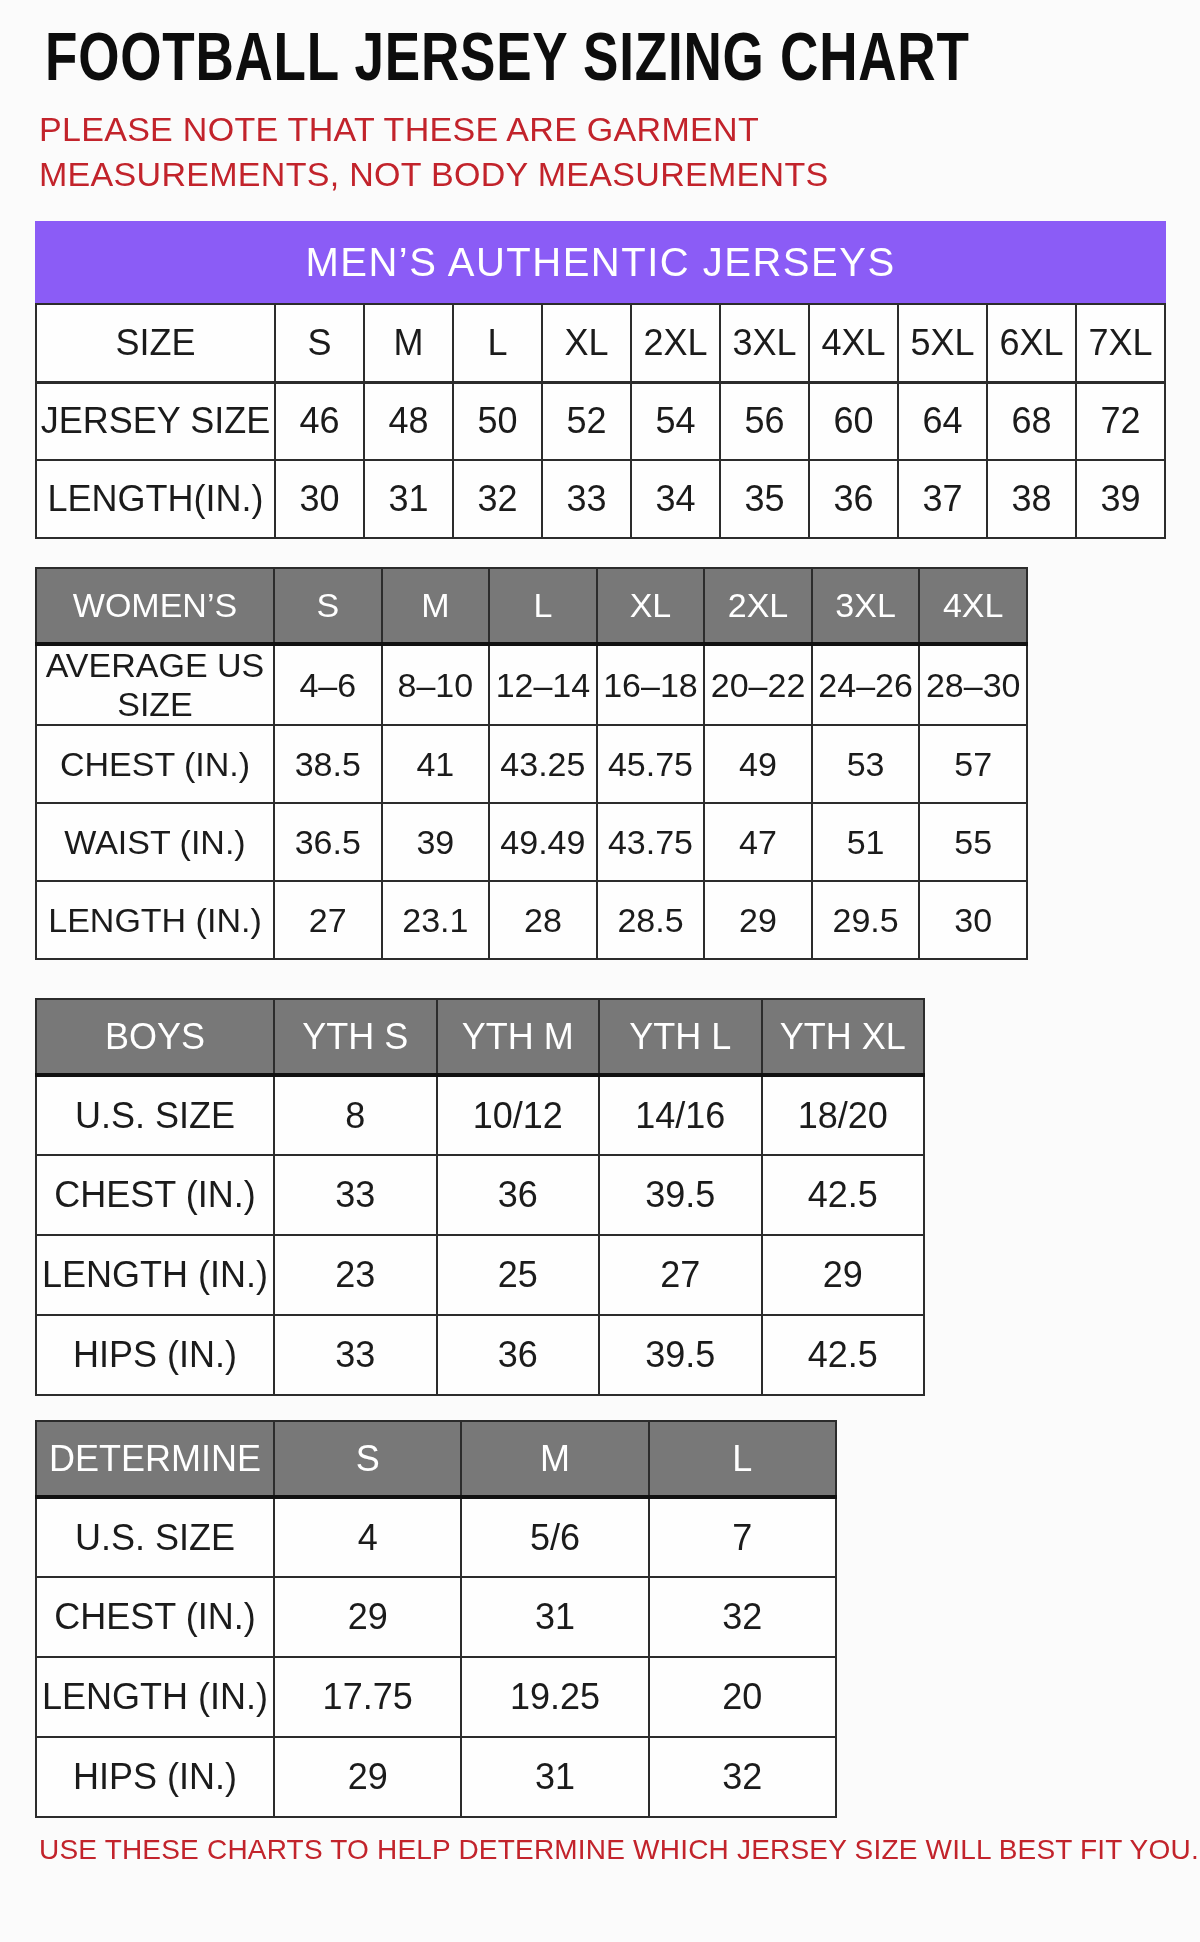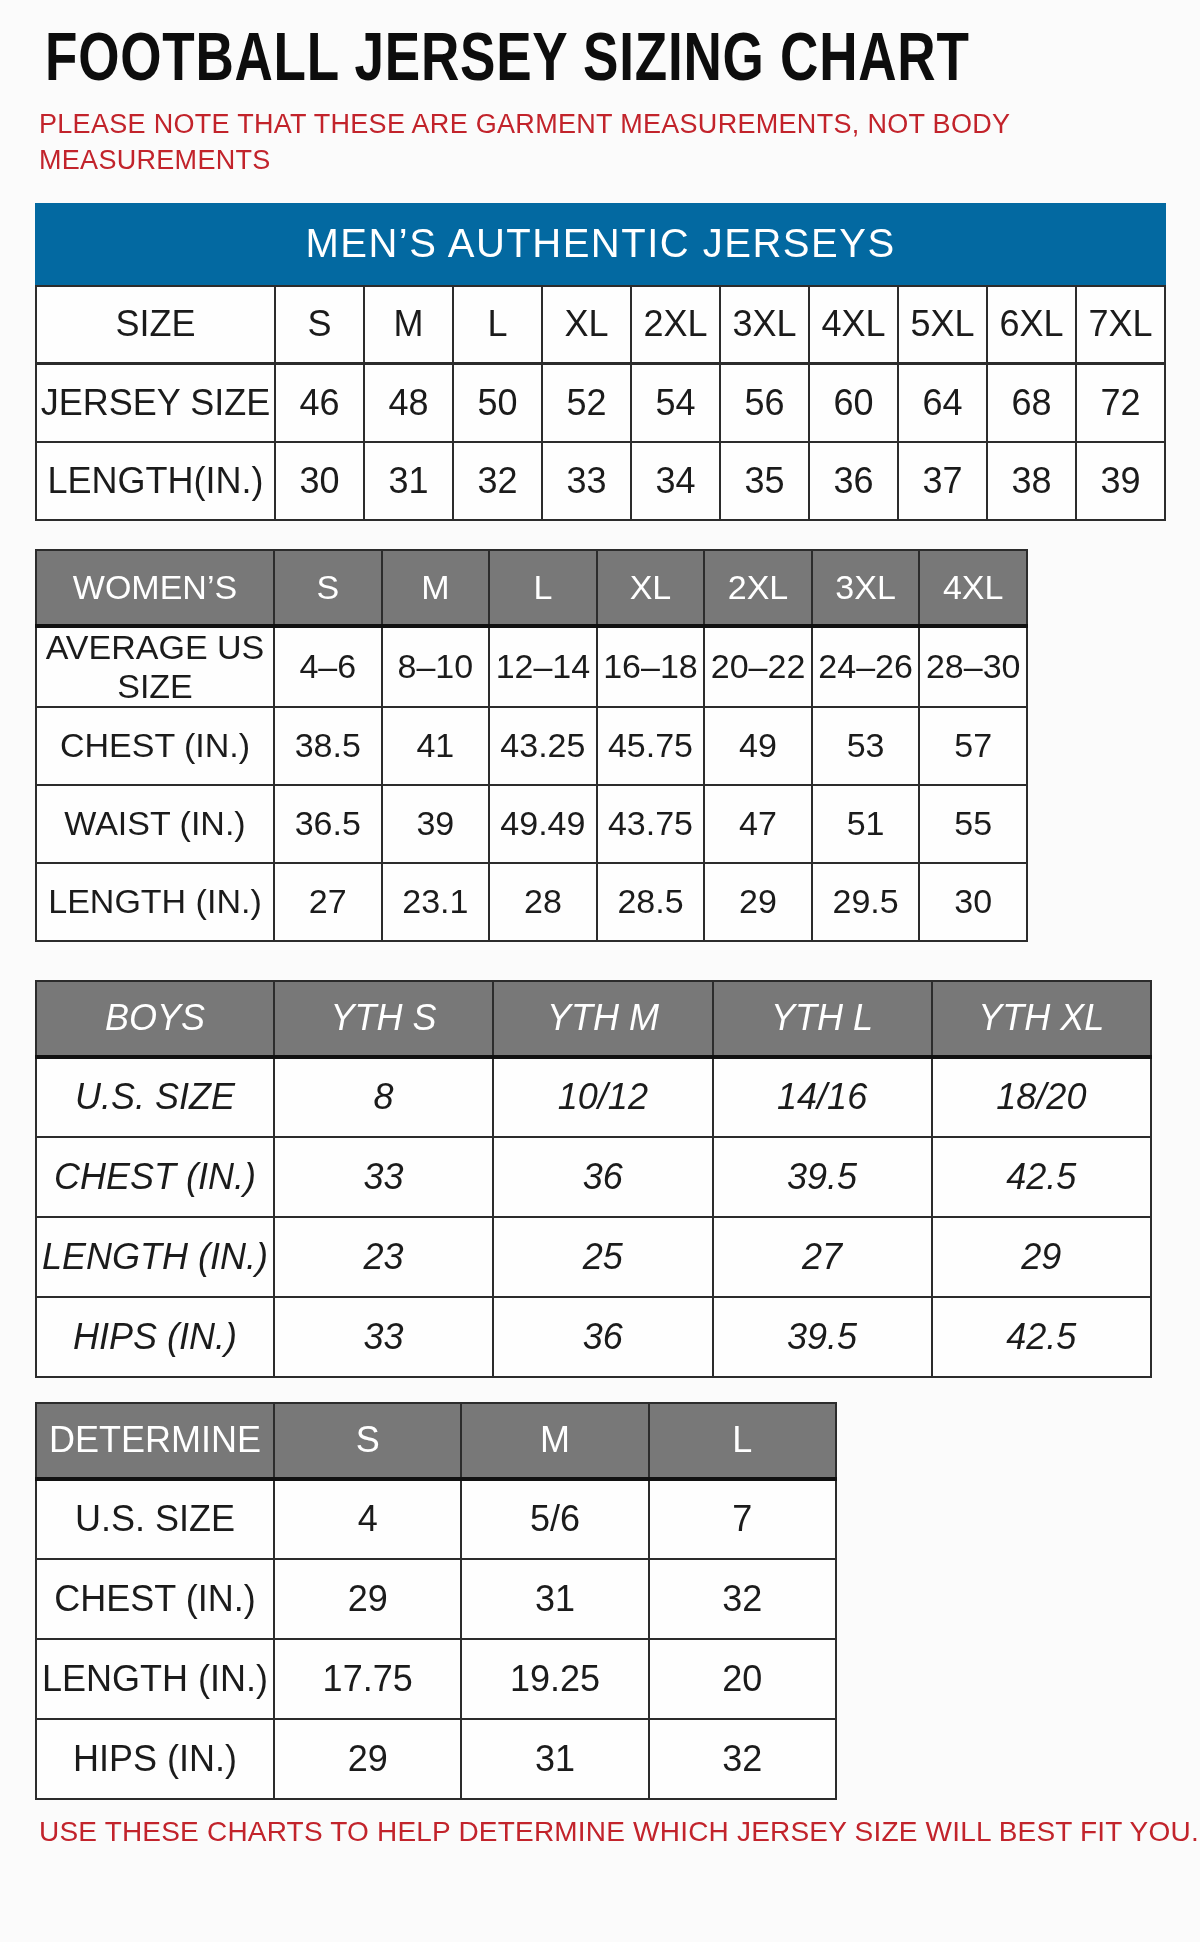--- a/index.html
+++ b/index.html
@@ -19,21 +19,21 @@
     line-height:1.02;
     letter-spacing:1px;
     color:#0d0d0d;
     white-space:nowrap;
     transform:scaleX(0.78);
     transform-origin:left top;
   }
   .note{
     margin:16px 0 0 4px;
     width:1010px;
-    font-size:27px;
+    font-size:34px;
     line-height:1.32;
     color:#c2232b;
     letter-spacing:.3px;
   }
   .footer-note{
     margin:16px 0 0 4px;
     width:1140px;
     font-size:28px;
     color:#c2232b;
     white-space:nowrap;
@@ -41,21 +41,21 @@
   }
 
   section{margin:0;}
   .mens-section{margin-top:24px;}
   .womens-section{margin-top:28px;}
   .boys-section{margin-top:38px;}
   .preschool-section{margin-top:24px;}
 
   .banner{
     width:1131px;height:82px;
-    background:#0369a1;
+    background:#8b5cf6;
     color:#fff;
     font-size:40px;
     letter-spacing:1.5px;
     display:flex;align-items:center;justify-content:center;
     box-sizing:border-box;
   }
 
   table.grid{
     border-collapse:collapse;
     table-layout:fixed;
@@ -77,21 +77,21 @@
   .mens-grid tr{height:78px;}
   .mens-grid th, .mens-grid td{font-size:36px;}
   .mens-grid thead th{border-bottom-width:3px;}
 
   .womens-grid{width:993px;}
   .womens-grid col.c-label{width:238px;}
   .womens-grid tr{height:78px;}
   .womens-grid thead tr{height:76px;}
   .womens-grid th, .womens-grid td{font-size:34px;line-height:1.15;}
 
-  .boys-grid{width:1117px;font-style:italic;}
+  .boys-grid{width:890px;}
   .boys-grid col.c-label{width:238px;}
   .boys-grid tr{height:80px;}
   .boys-grid thead tr{height:76px;}
   .boys-grid th, .boys-grid td{font-size:36px;}
 
   .preschool-grid{width:802px;}
   .preschool-grid col.c-label{width:238px;}
   .preschool-grid tr{height:80px;}
   .preschool-grid thead tr{height:76px;}
   .preschool-grid th, .preschool-grid td{font-size:36px;}

